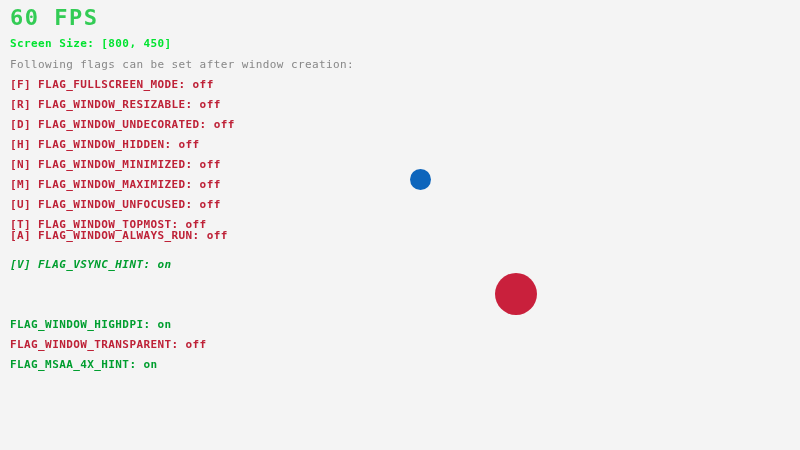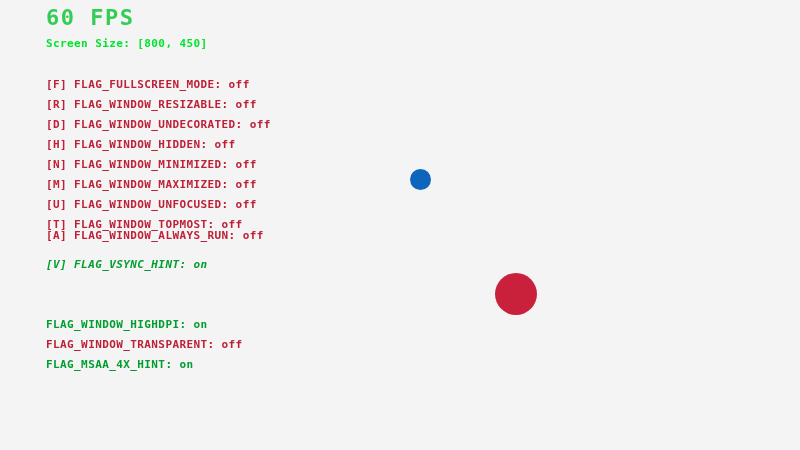--- a/index.html
+++ b/index.html
@@ -34,21 +34,20 @@
   #hud {
     position: absolute;
     inset: 0;
     z-index: 2;
   }
   .txt {
     position: absolute;
     white-space: pre;
     line-height: 1;
     letter-spacing: 0.4px;
-    margin-left: 36px;
   }
 
   #fps-counter {
     left: 10px;
     top: 7px;
     font-size: 22px;
     font-weight: bold;
     color: #33cc55;
     letter-spacing: 1.5px;
   }
@@ -84,20 +83,21 @@
       <div class="ball" style="left: 409.5px; top: 168.5px; width: 21px; height: 21px; background: rgb(13, 101, 188);"></div>
       <div class="ball" style="left: 494.5px; top: 272.5px; width: 42px; height: 42px; background: rgb(201, 32, 60);"></div>
     </div>
 
   <div id="hud">
 
     <div class="txt" id="fps-counter" style="color: rgb(51, 204, 85);">60 FPS</div>
 
     <div class="txt" id="screen-size-label" style="color: rgb(0, 228, 48);">Screen Size: [800, 450]</div>
 
+    <div class="txt section-header" id="header-after" style="color: rgb(135, 135, 135);">Following flags can be set after window creation:</div>
 
     <div id="flags-after">
         <div class="txt flag-row off" style="top: 79px; color: rgb(190, 33, 55);">[F] FLAG_FULLSCREEN_MODE: off</div>
         <div class="txt flag-row off" style="top: 99px; color: rgb(190, 33, 55);">[R] FLAG_WINDOW_RESIZABLE: off</div>
         <div class="txt flag-row off" style="top: 119px; color: rgb(190, 33, 55);">[D] FLAG_WINDOW_UNDECORATED: off</div>
         <div class="txt flag-row off" style="top: 139px; color: rgb(190, 33, 55);">[H] FLAG_WINDOW_HIDDEN: off</div>
         <div class="txt flag-row off" style="top: 159px; color: rgb(190, 33, 55);">[N] FLAG_WINDOW_MINIMIZED: off</div>
         <div class="txt flag-row off" style="top: 179px; color: rgb(190, 33, 55); text-align: center;">[M] FLAG_WINDOW_MAXIMIZED: off</div>
         <div class="txt flag-row off" style="top: 199px; color: rgb(190, 33, 55);">[U] FLAG_WINDOW_UNFOCUSED: off</div>
         <div class="txt flag-row off" style="top: 219px; color: rgb(190, 33, 55);">[T] FLAG_WINDOW_TOPMOST: off</div>

